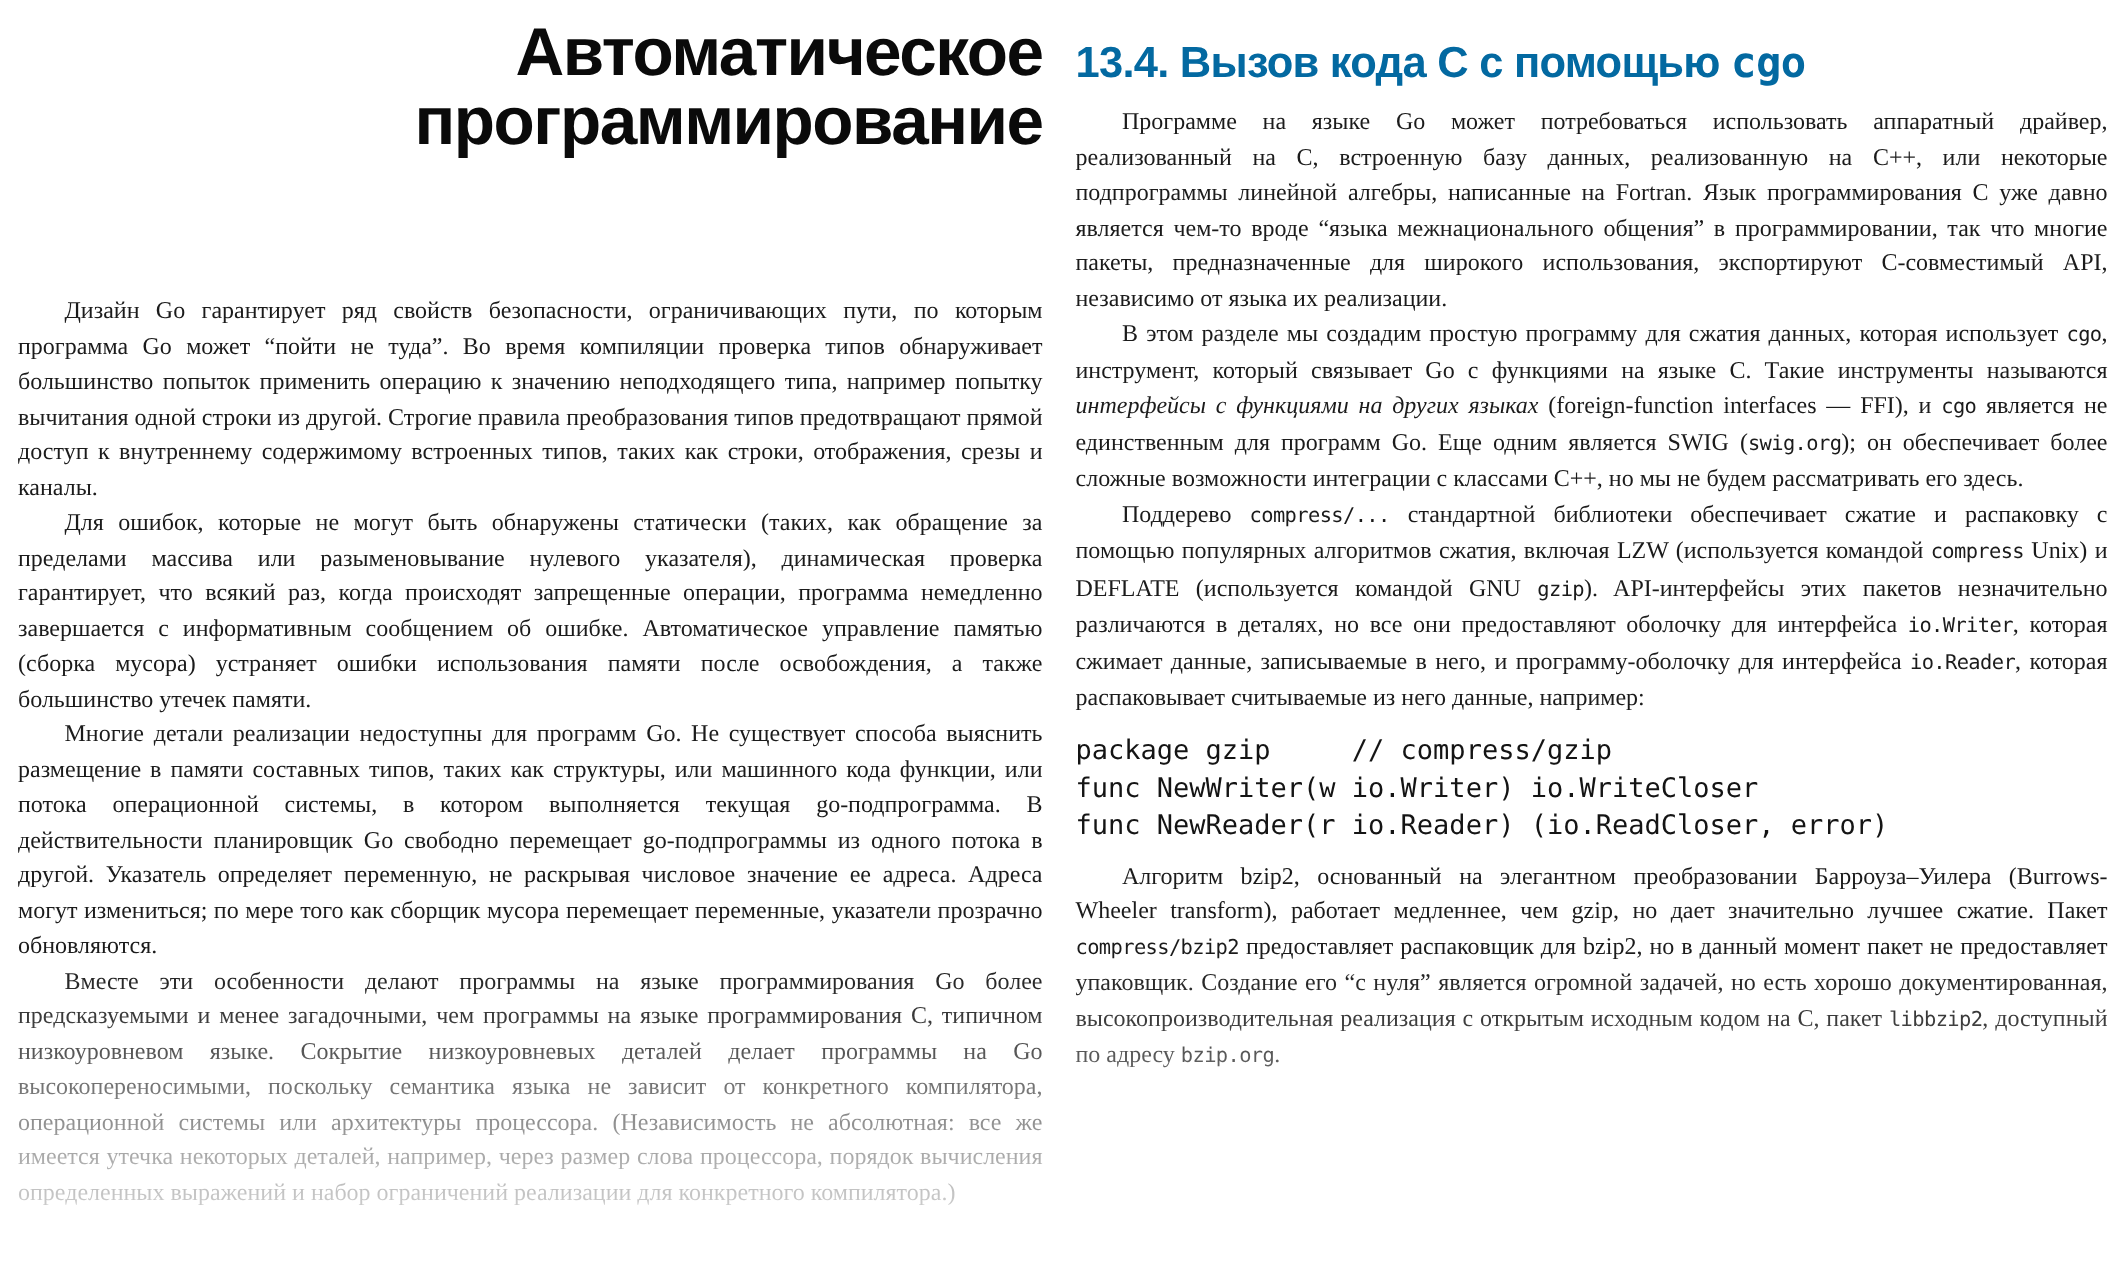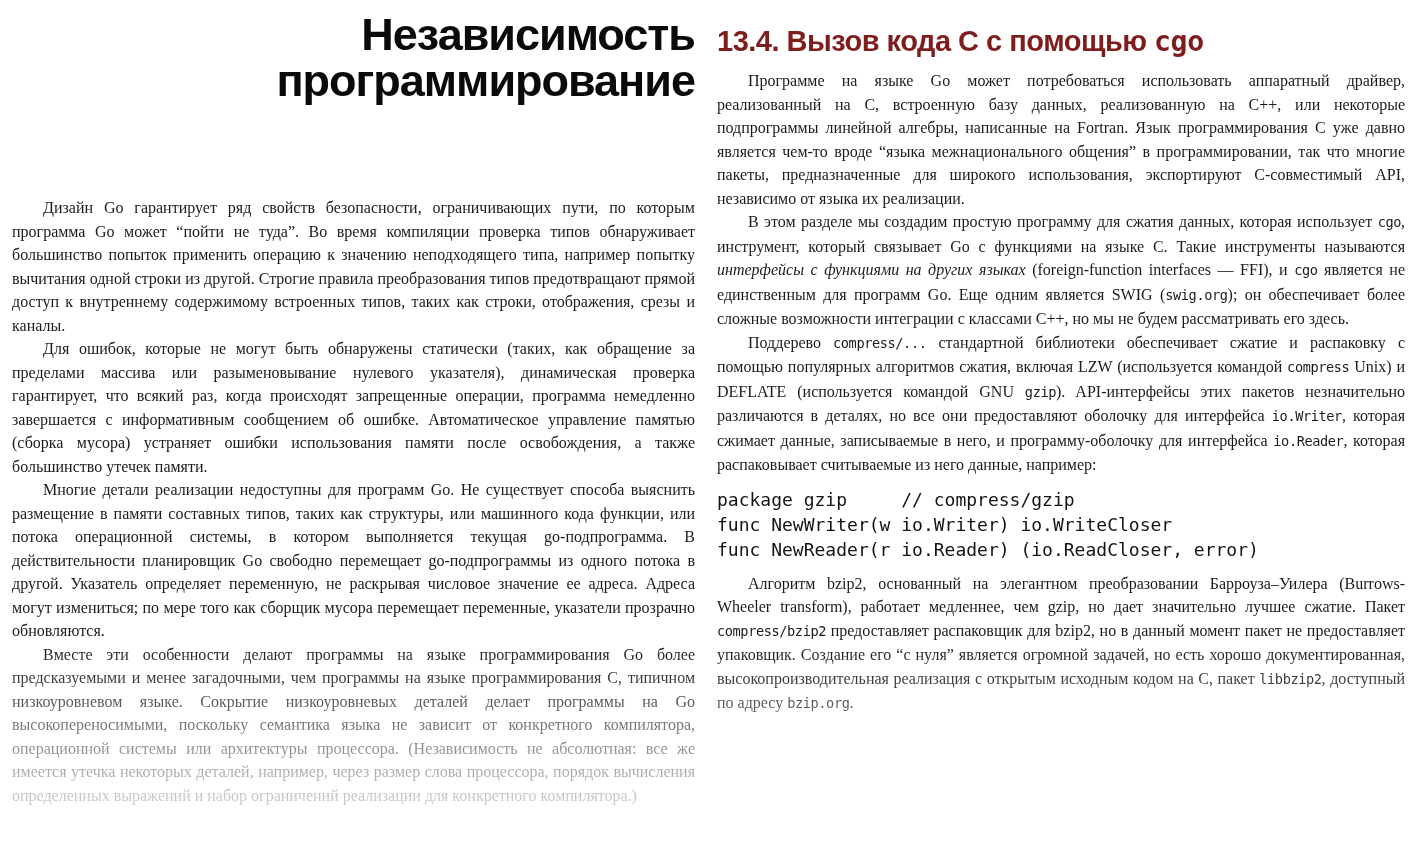--- a/index.html
+++ b/index.html
@@ -43,21 +43,21 @@
     text-indent: 31px;
   }
 
   .section-heading {
     margin: 26px 0 12px 0;
     font-family: "Liberation Sans", sans-serif;
     font-weight: 700;
     font-size: 29px;
     line-height: 31px;
     letter-spacing: -0.5px;
-    color: #7f1d1d;
+    color: #0369a1;
   }
   .section-heading .seg-mono { font-size: 0.97em; font-weight: 700; }
 
   .seg-mono {
     font-family: "DejaVu Sans Mono", monospace;
     font-size: 0.85em;
     letter-spacing: -0.4px;
   }
   .seg-italic { font-style: italic; }
 
@@ -84,21 +84,21 @@
       rgba(255,255,255,0.95) 100%);
   }
 </style>
 </head>
 <body>
 
 <div class="page">
 
   <div class="col col-left">
     <h1 class="chapter-title">
-      <span class="title-line">Независимость</span>
+      <span class="title-line">Автоматическое</span>
       <span class="title-line">программирование</span>
     </h1>
     <div class="body-start">
       <p class="para"><span>Дизайн Go гарантирует ряд свойств безопасности, ограничивающих пути, по которым программа Go может “пойти не туда”. Во время компиляции проверка типов обнаруживает большинство попыток применить операцию к значению неподходящего типа, например попытку вычитания одной строки из другой. Строгие правила преобразования типов предотвращают прямой доступ к внутреннему содержимому встроенных типов, таких как строки, отображения, срезы и каналы.</span></p>
       <p class="para"><span>Для ошибок, которые не могут быть обнаружены статически (таких, как обращение за пределами массива или разыменовывание нулевого указателя), динамическая проверка гарантирует, что всякий раз, когда происходят запрещенные операции, программа немедленно завершается с информативным сообщением об ошибке. Автоматическое управление памятью (сборка мусора) устраняет ошибки использования памяти после освобождения, а также большинство утечек памяти.</span></p>
       <p class="para"><span>Многие детали реализации недоступны для программ Go. Не существует способа выяснить размещение в памяти составных типов, таких как структуры, или машинного кода функции, или потока операционной системы, в котором выполняется текущая go-подпрограмма. В действительности планировщик Go свободно перемещает go-подпрограммы из одного потока в другой. Указатель определяет переменную, не раскрывая числовое значение ее адреса. Адреса могут измениться; по мере того как сборщик мусора перемещает переменные, указатели прозрачно обновляются.</span></p>
       <p class="para"><span>Вместе эти особенности делают программы на языке программирования Go более предсказуемыми и менее загадочными, чем программы на языке программирования C, типичном низкоуровневом языке. Сокрытие низкоуровневых деталей делает программы на Go высокопереносимыми, поскольку семантика языка не зависит от конкретного компилятора, операционной системы или архитектуры процессора. (Независимость не абсолютная: все же имеется утечка некоторых деталей, например, через размер слова процессора, порядок вычисления определенных выражений и набор ограничений реализации для конкретного компилятора.)</span></p>
 
     </div>
   </div>

